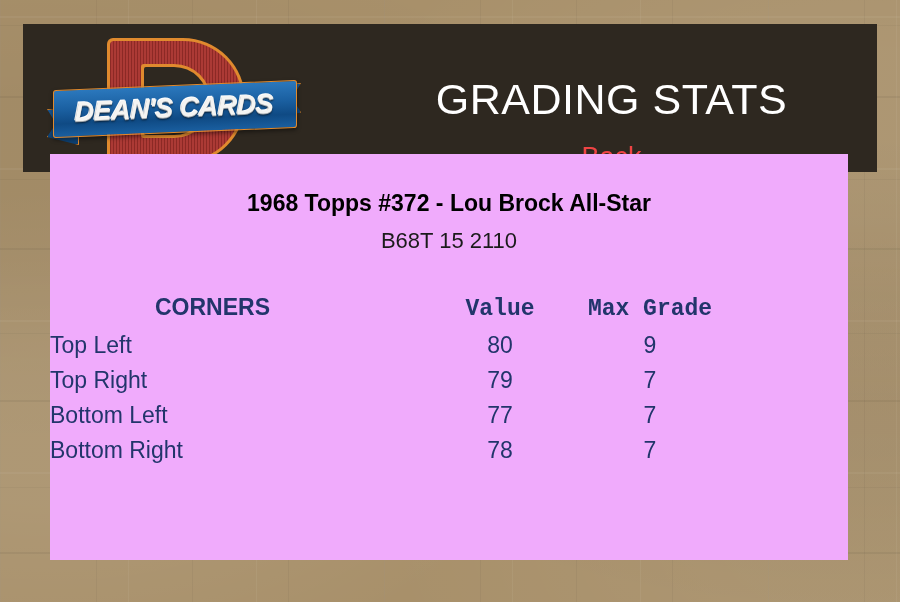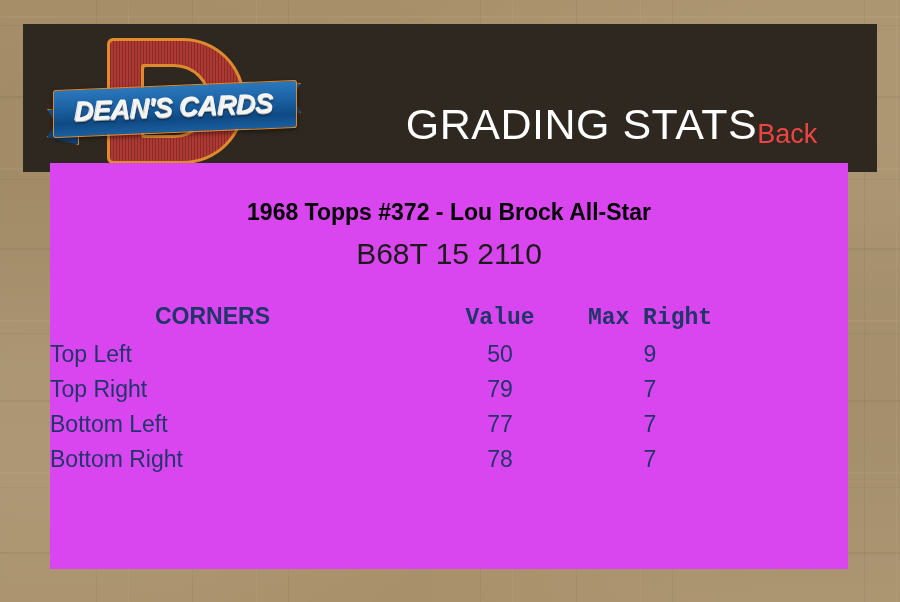--- a/index.html
+++ b/index.html
@@ -177,21 +177,21 @@
   }
 
   
   #header-title-block {
     position: absolute;
     left: 300px;
     top: 24px;
     width: 577px;
     height: 148px;
     display: flex;
-    flex-direction: row;
+    flex-direction: column;
     align-items: center;
     justify-content: center;
     padding-top: 6px;
     box-sizing: border-box;
   }
   #header-title {
     color: #ffffff;
     font-size: 43px;
     font-weight: normal;
     letter-spacing: 0.5px;
@@ -204,45 +204,45 @@
     font-weight: normal;
     line-height: 1.15;
     margin-top: 20px;
     white-space: nowrap;
   }
 
   
   #content-panel {
     position: absolute;
     left: 50px;
-    top: 163px;
+    top: 154px;
     width: 798px;
     height: 406px;
-    background: #d946ef;
+    background: #f0abfc;
   }
 
   #card-title {
     position: absolute;
     left: 0;
     top: 36px;
     width: 100%;
     text-align: center;
     color: #000000;
     font-size: 23px;
     font-weight: bold;
     white-space: nowrap;
   }
   #card-code {
     position: absolute;
     left: 0;
     top: 74px;
     width: 100%;
     text-align: center;
     color: #1b1b1b;
-    font-size: 30px;
+    font-size: 22px;
     font-weight: normal;
     white-space: nowrap;
   }
 
   
   #stats-table {
     position: absolute;
     left: 0;
     top: 140px;
     width: 782px;
@@ -319,26 +319,26 @@
   <div id="content-panel">
 
     <div id="card-title">1968 Topps #372  -  Lou Brock All-Star</div>
     <div id="card-code">B68T 15 2110</div>
 
     <div id="stats-table">
 
       <div class="row header-row">
         <div class="col-label">CORNERS</div>
         <div class="col-value">Value</div>
-        <div class="col-max">Max Right</div>
+        <div class="col-max">Max Grade</div>
       </div>
 
       <div class="row data-row">
         <div class="col-label">Top Left</div>
-        <div class="col-value">50</div>
+        <div class="col-value">80</div>
         <div class="col-max">9</div>
       </div>
 
       <div class="row data-row">
         <div class="col-label">Top Right</div>
         <div class="col-value">79</div>
         <div class="col-max">7</div>
       </div>
 
       <div class="row data-row">

